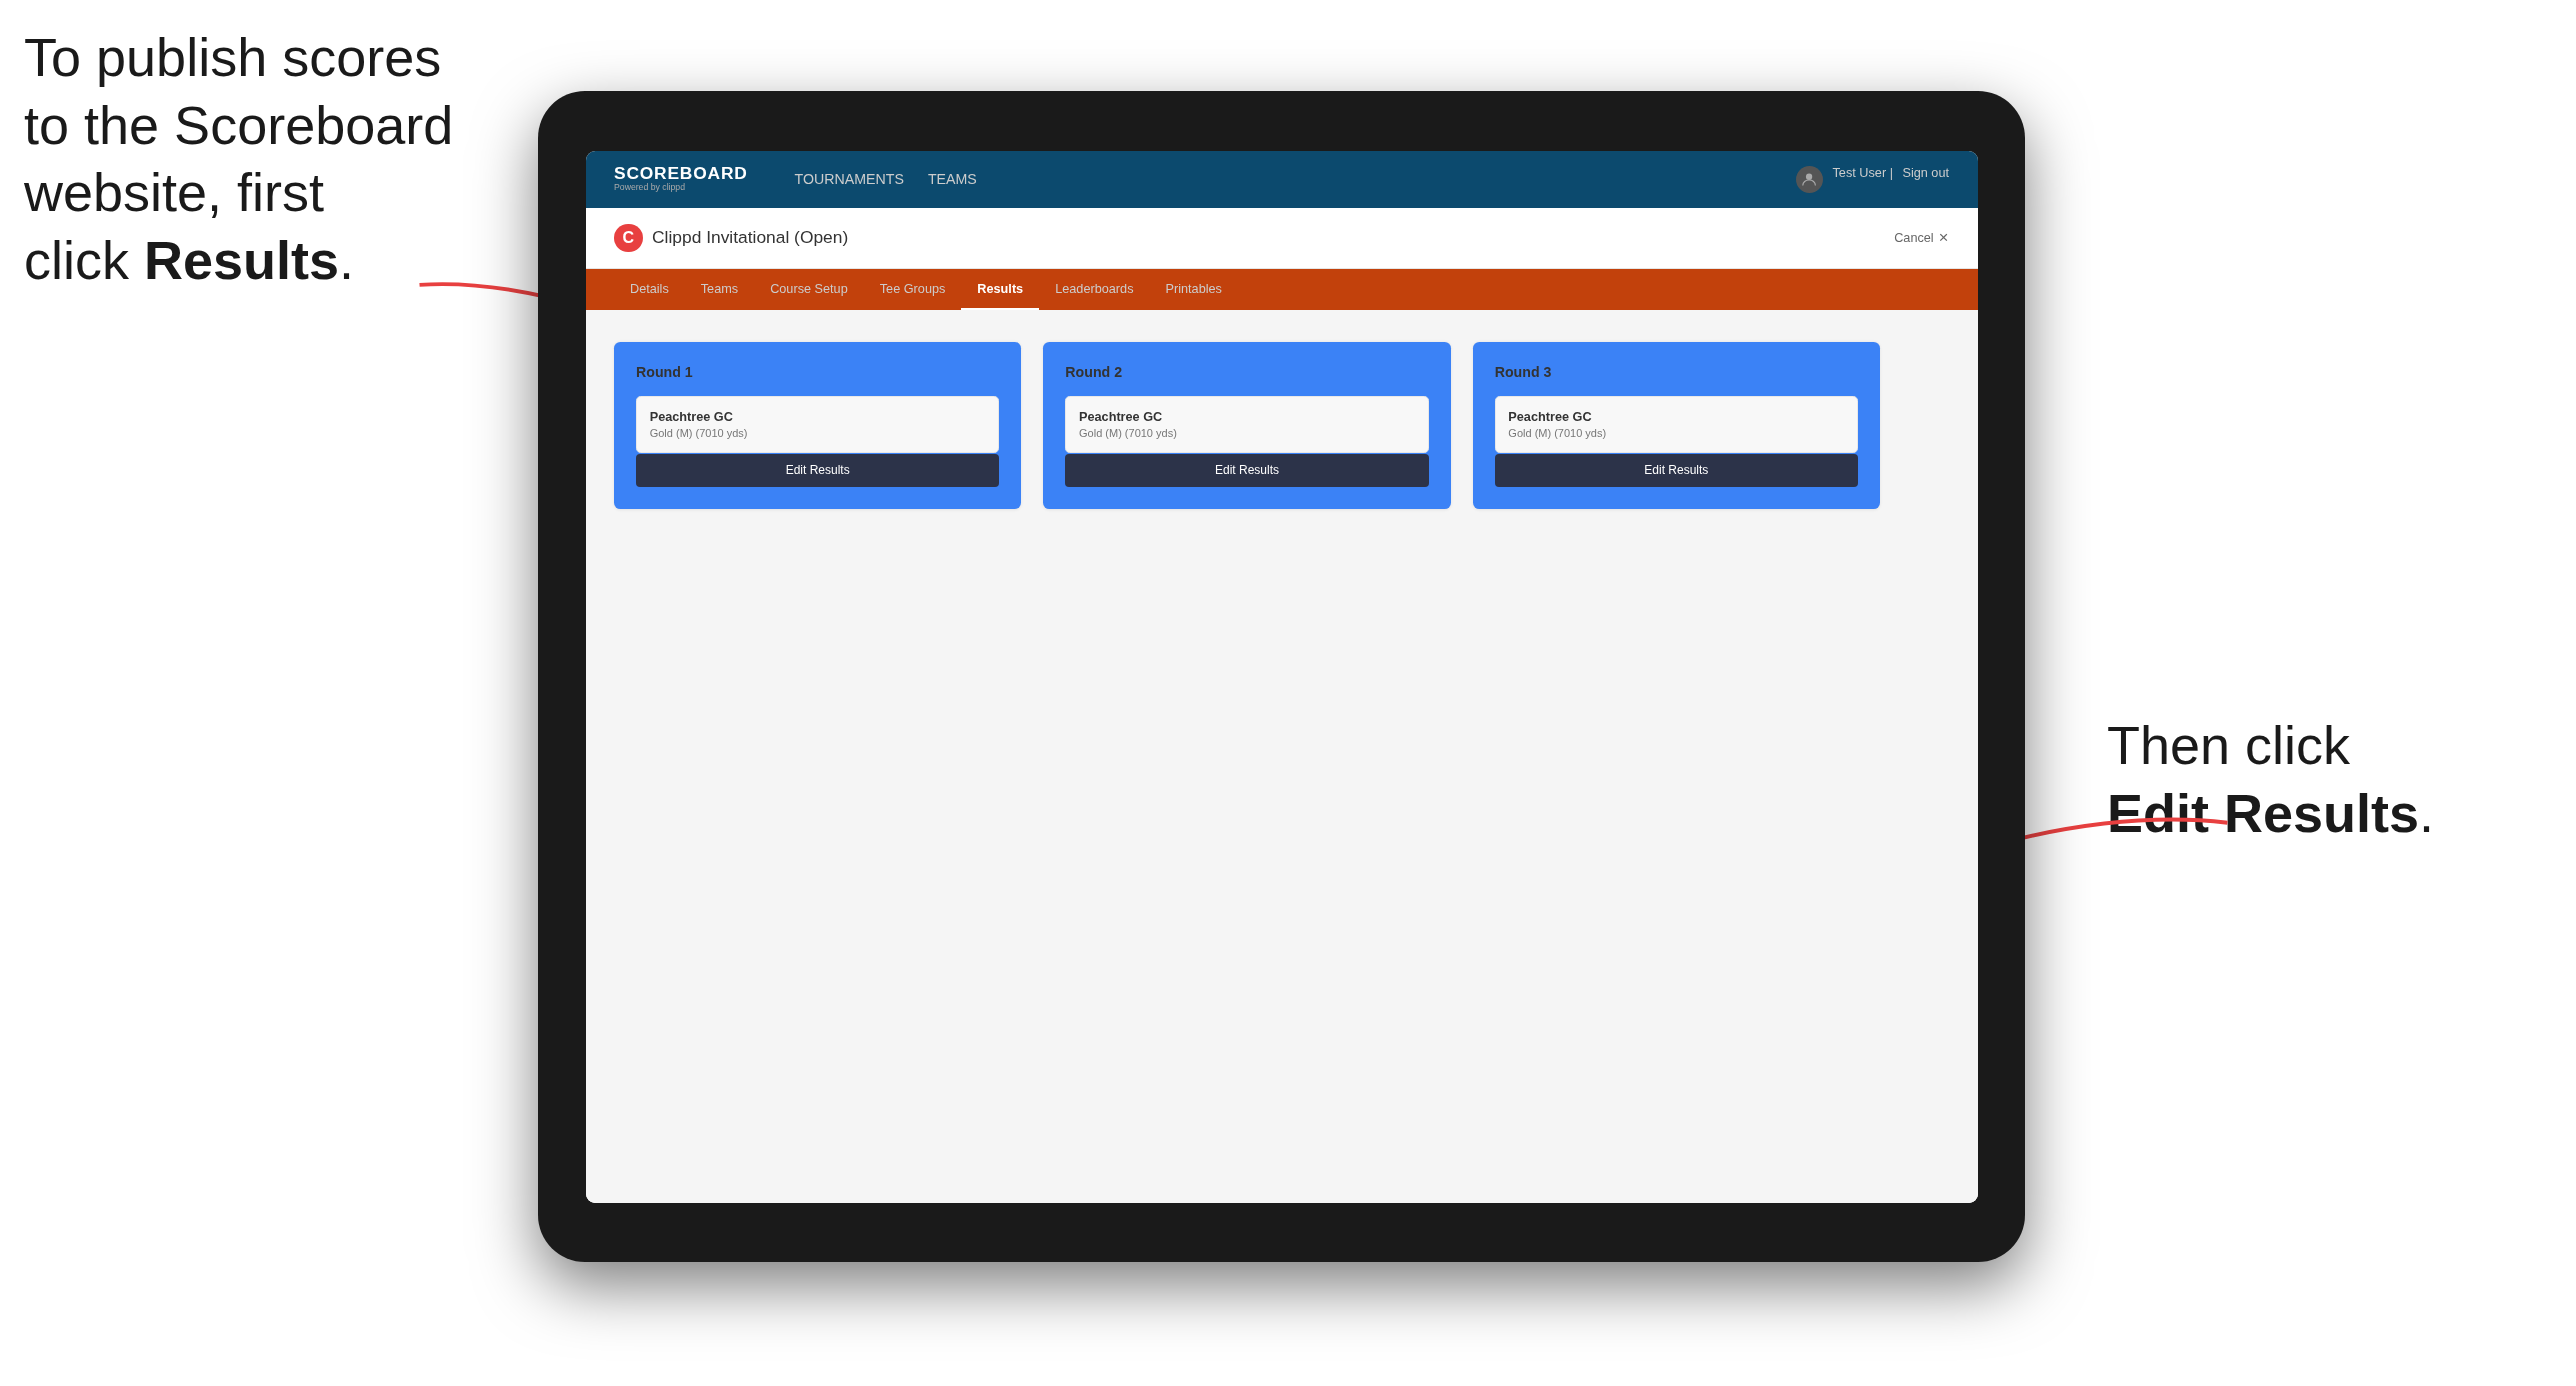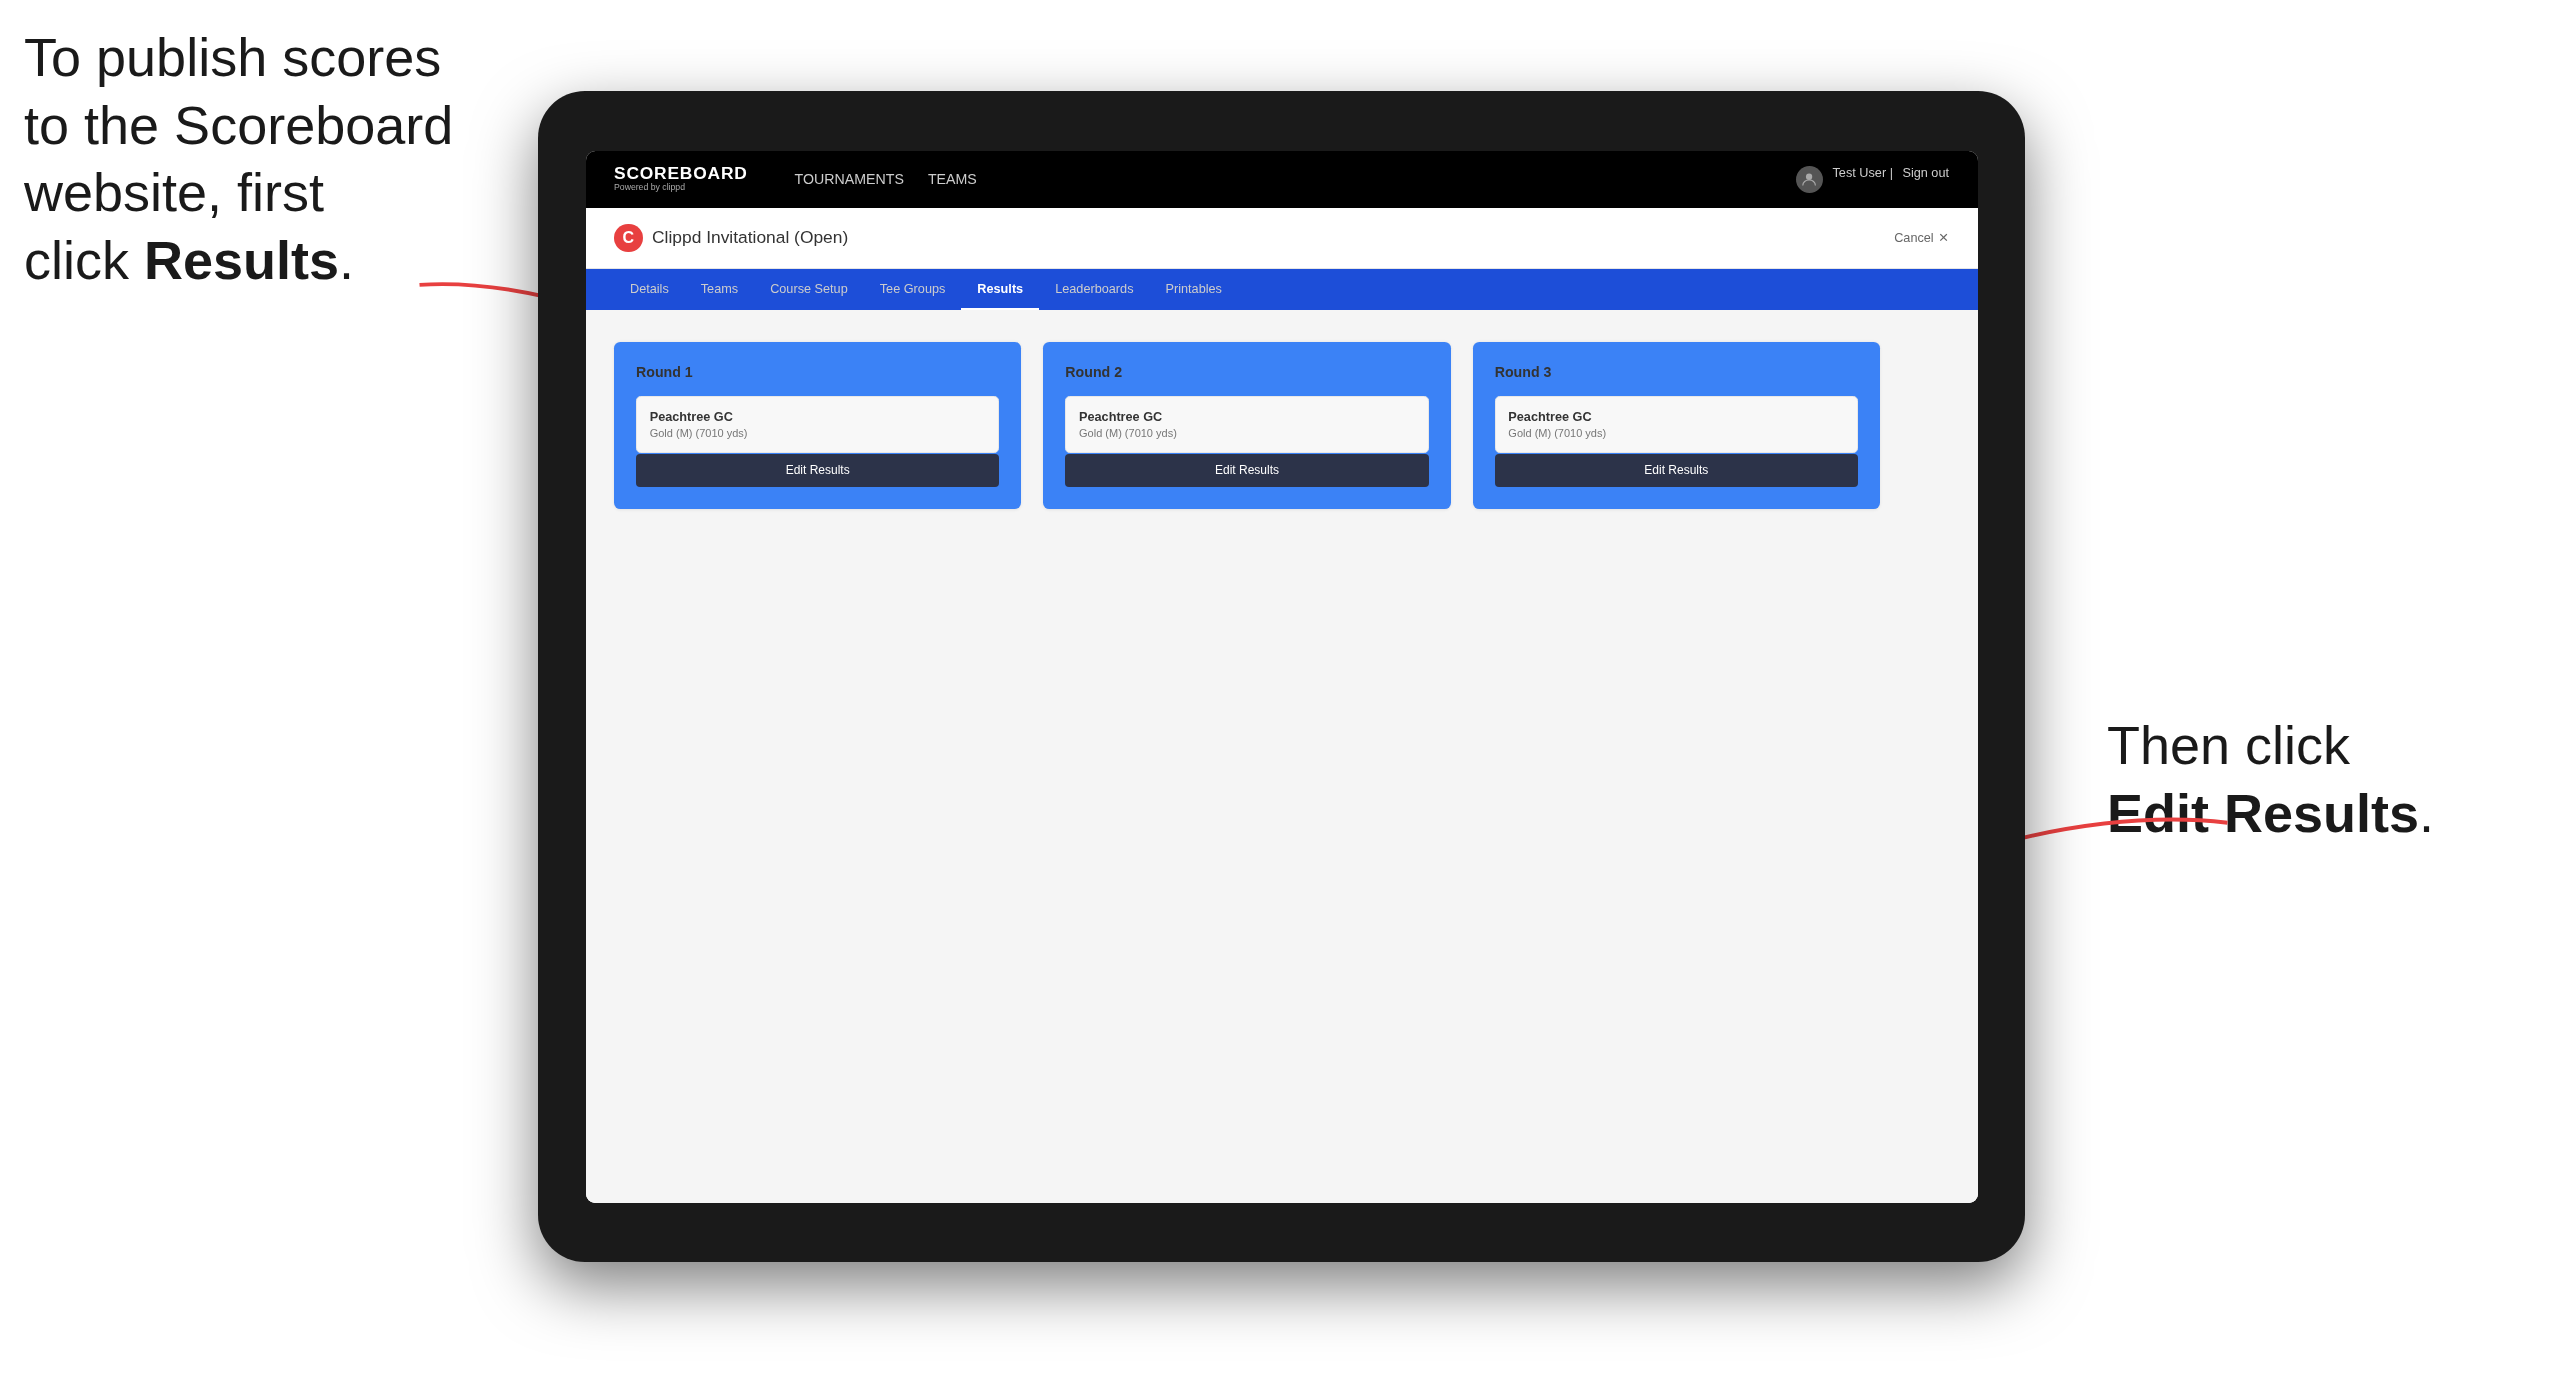--- a/index.html
+++ b/index.html
@@ -62,21 +62,21 @@
       height: 1052px;
       background: #f0f0f0;
       border-radius: 9.5px;
       overflow: hidden;
       display: flex;
       flex-direction: column;
     }
 
     
     .topnav {
-      background: #000000;
+      background: #0c4a6e;
       height: 57px;
       display: flex;
       align-items: center;
       padding: 0 28.5px;
       flex-shrink: 0;
     }
 
     .logo {
       display: flex;
       flex-direction: column;
@@ -175,21 +175,21 @@
       font-size: 12.7px;
       color: #666;
       cursor: pointer;
       display: flex;
       align-items: center;
       gap: 4.7px;
     }
 
     
     .tab-nav {
-      background: #1d4ed8;
+      background: #c2410c;
       display: flex;
       align-items: center;
       padding: 0 28.5px;
       height: 41px;
       flex-shrink: 0;
     }
     .tab-item {
       padding: 0 16px;
       height: 41px;
       display: flex;

